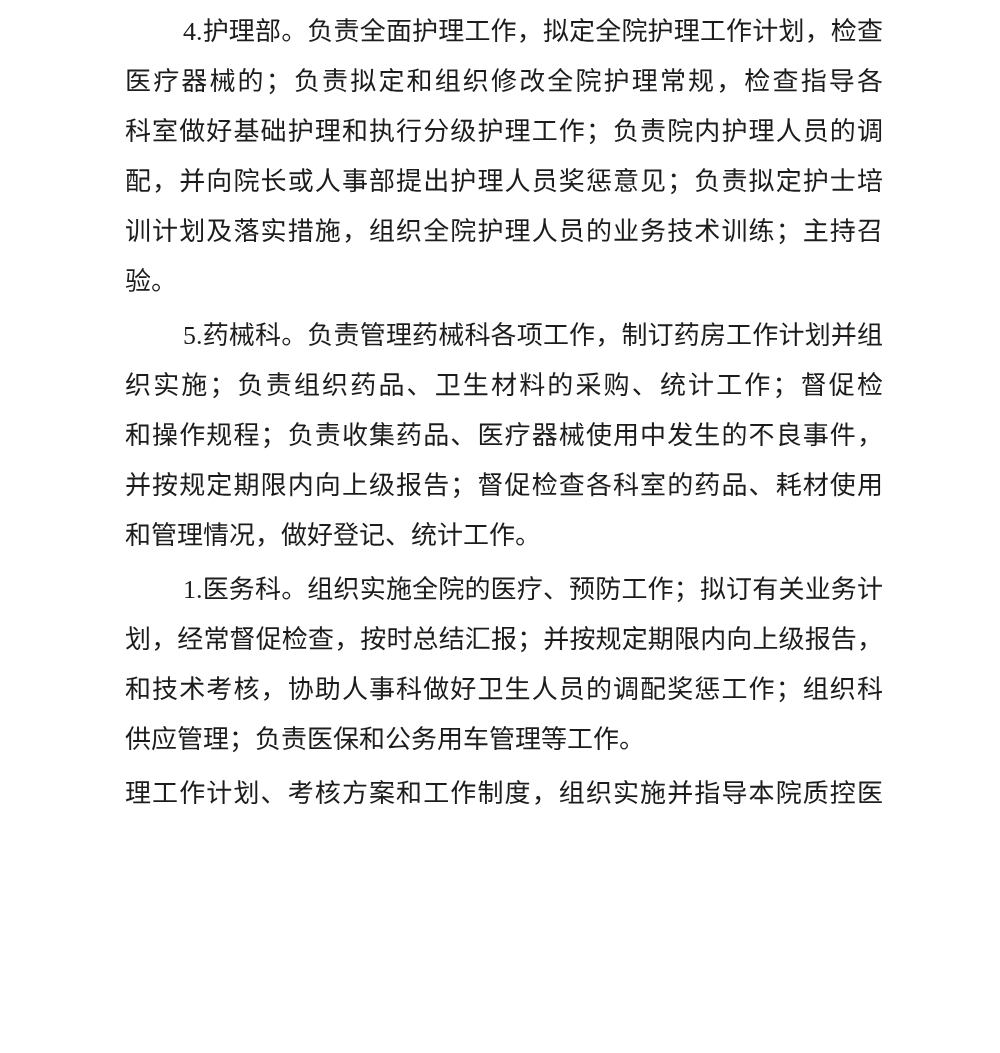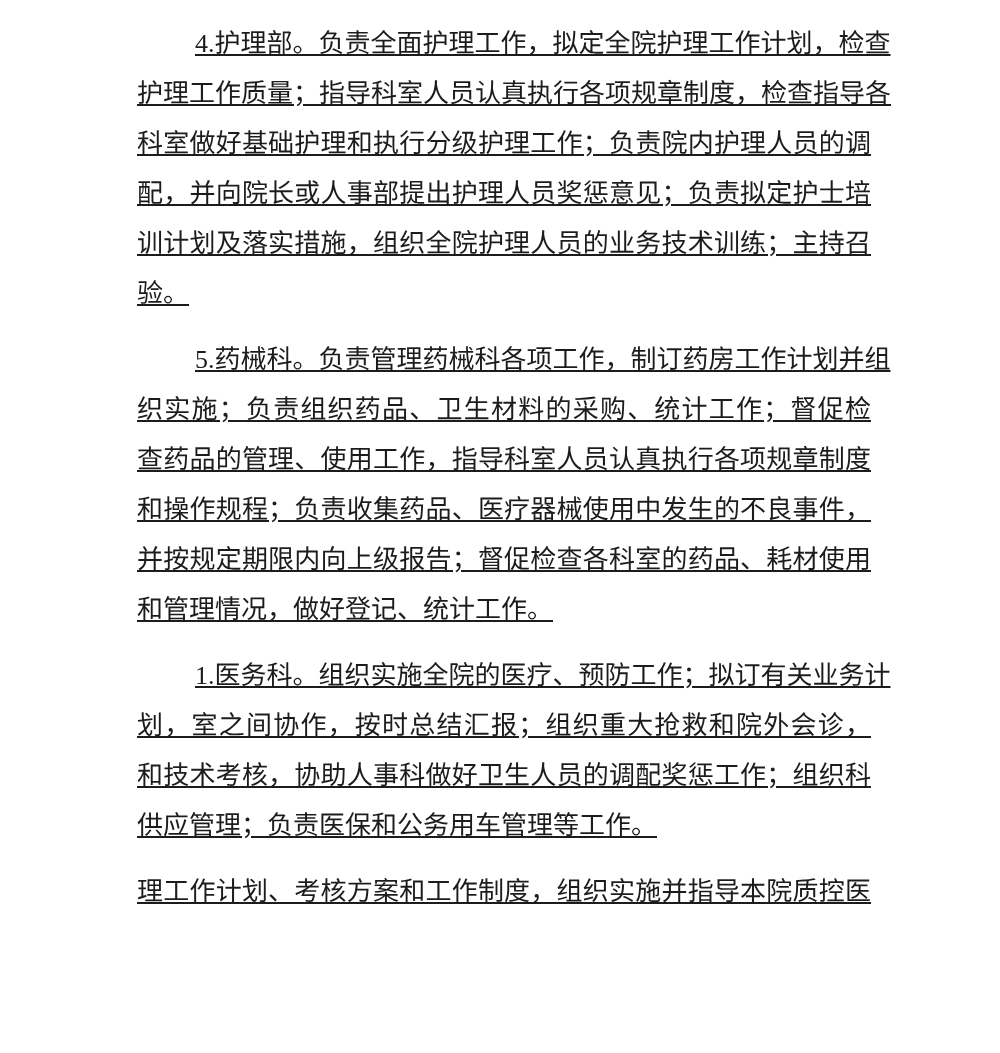--- a/index.html
+++ b/index.html
@@ -17,23 +17,22 @@
     height: 1053px;
     overflow: hidden;
   }
   .textblock {
     position: absolute;
     left: 121px;
     top: 3px;
     width: 766px;
   }
   .paragraph {
-    margin: 16px;
+    margin: 4px;
     padding: 0;
-    text-decoration: underline;
   }
   .line {
     height: 50px;
     line-height: 50px;
     font-size: 26px;
     white-space: nowrap;
     overflow: visible;
     text-align: justify;
     text-align-last: justify;
     -moz-text-align-last: justify;
@@ -48,37 +47,36 @@
     -moz-text-align-last: left;
   }
 </style>
 </head>
 <body style="background: rgb(255, 255, 255); color: rgb(28, 28, 28);">
 
 <div class="page">
   <main class="textblock">
       <div class="paragraph">
         <div class="line first">4.护理部。负责全面护理工作，拟定全院护理工作计划，检查</div>
-        <div class="line">护理工作质量；指导科室人员认真执行各项规章制度，检查指导各</div>
+        <div class="line">医疗器械的；负责拟定和组织修改全院护理常规，检查指导各</div>
         <div class="line">科室做好基础护理和执行分级护理工作；负责院内护理人员的调</div>
         <div class="line">配，并向院长或人事部提出护理人员奖惩意见；负责拟定护士培</div>
         <div class="line">训计划及落实措施，组织全院护理人员的业务技术训练；主持召</div>
         <div class="line end">验。</div>
       </div>
       <div class="paragraph">
         <div class="line first">5.药械科。负责管理药械科各项工作，制订药房工作计划并组</div>
         <div class="line">织实施；负责组织药品、卫生材料的采购、统计工作；督促检</div>
-        <div class="line">查药品的管理、使用工作，指导科室人员认真执行各项规章制度</div>
         <div class="line">和操作规程；负责收集药品、医疗器械使用中发生的不良事件，</div>
         <div class="line">并按规定期限内向上级报告；督促检查各科室的药品、耗材使用</div>
         <div class="line end">和管理情况，做好登记、统计工作。</div>
       </div>
       <div class="paragraph">
         <div class="line first">1.医务科。组织实施全院的医疗、预防工作；拟订有关业务计</div>
-        <div class="line">划，室之间协作，按时总结汇报；组织重大抢救和院外会诊，</div>
+        <div class="line">划，经常督促检查，按时总结汇报；并按规定期限内向上级报告，</div>
         <div class="line">和技术考核，协助人事科做好卫生人员的调配奖惩工作；组织科</div>
         <div class="line end">供应管理；负责医保和公务用车管理等工作。</div>
       </div>
       <div class="paragraph">
         <div class="line">理工作计划、考核方案和工作制度，组织实施并指导本院质控医</div>
       </div>
     </main>
 </div>
 
 </body></html>

